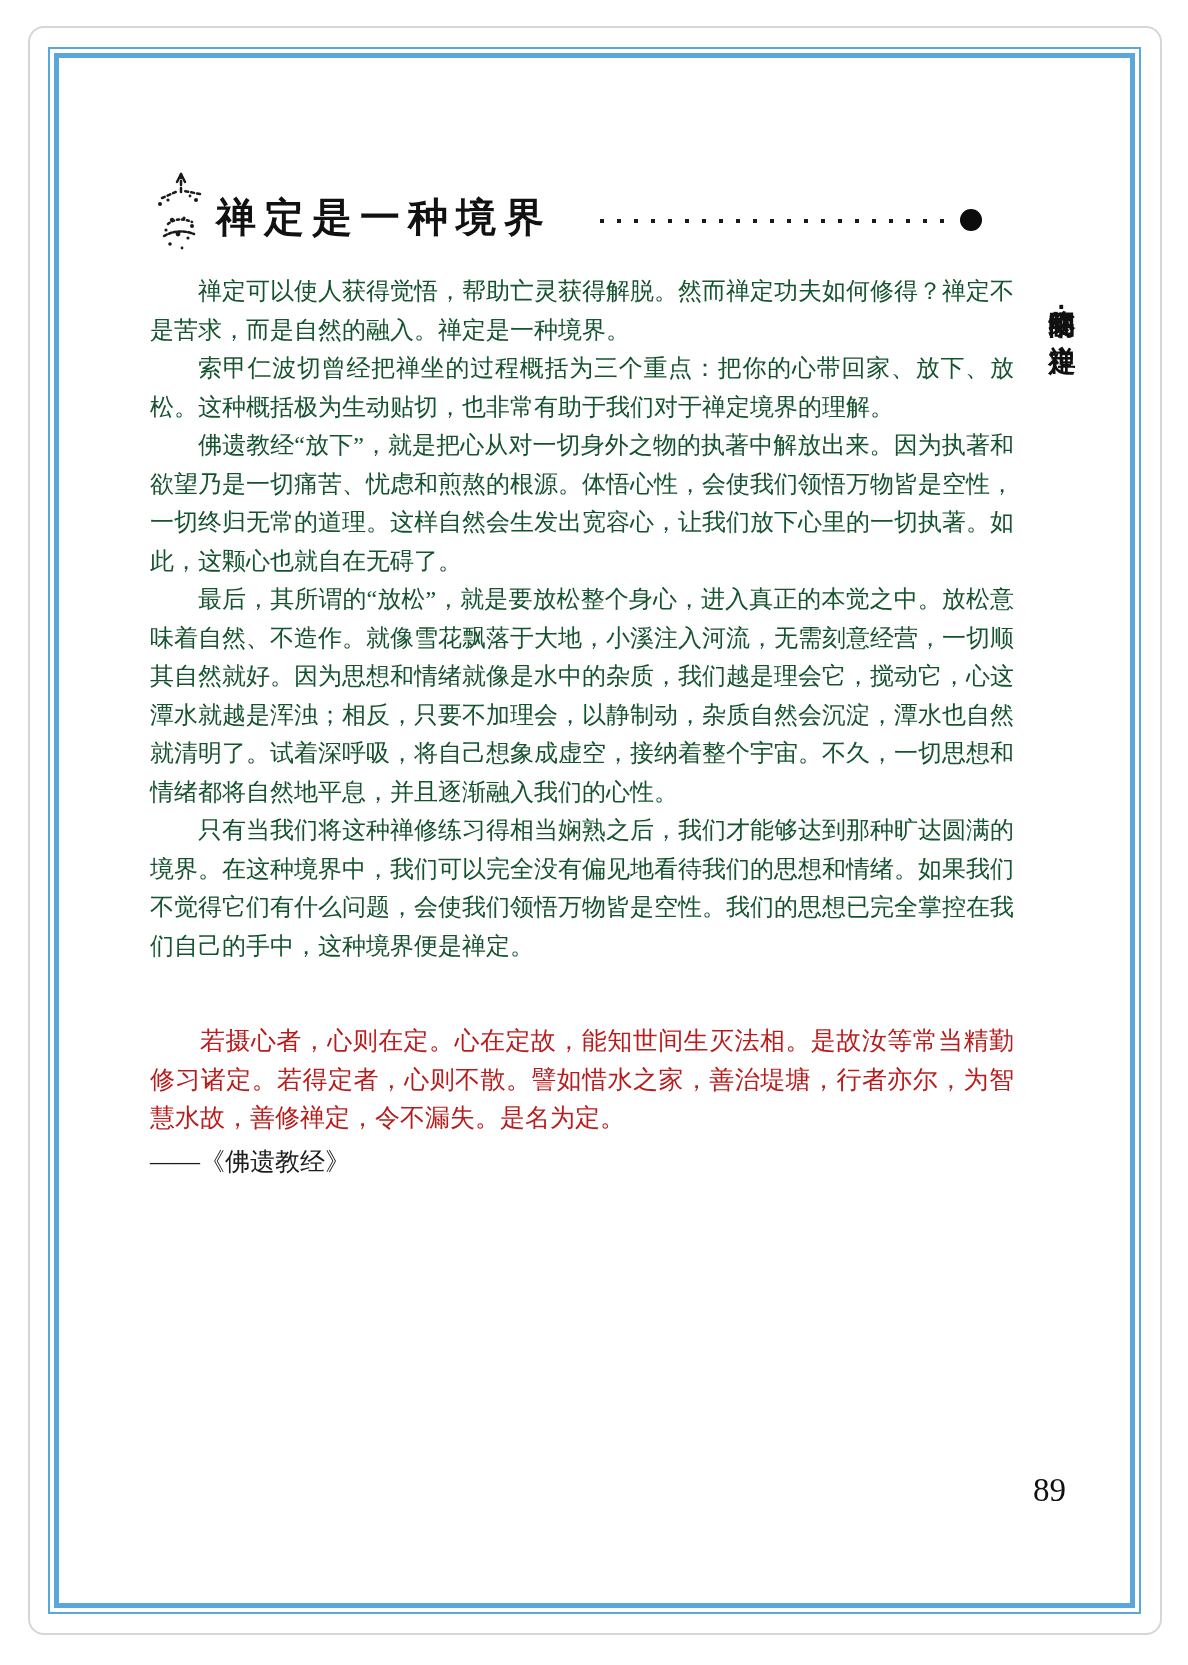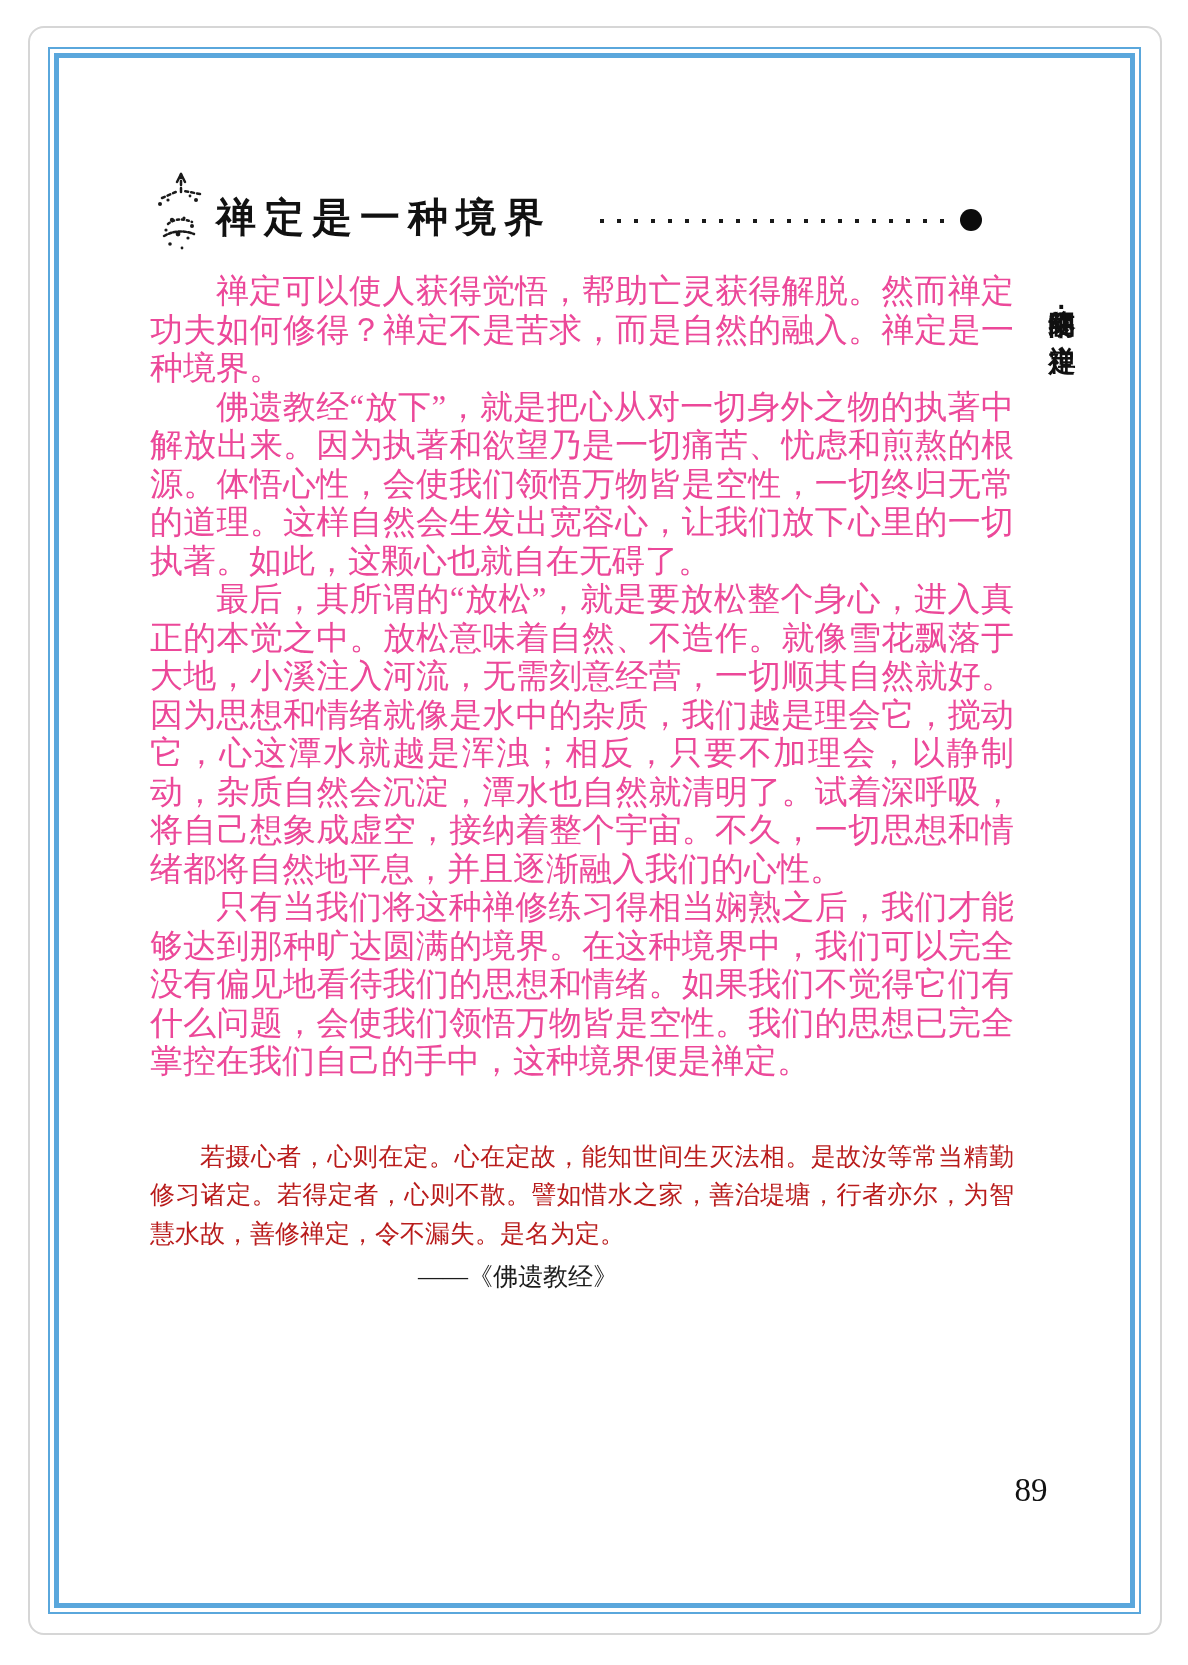--- a/index.html
+++ b/index.html
@@ -47,38 +47,38 @@
     font-family:"Liberation Sans","DejaVu Sans",sans-serif;
     font-weight:bold;font-size:27px;letter-spacing:1px;color:#101010;
     line-height:36px;
   }
   
   .text-column{
     position:absolute;left:150px;top:272px;width:864px;
   }
   .body-par{
     margin:0;
-    font-size:33px;line-height:38.5px;
+    font-size:24px;line-height:38.5px;
     text-align:justify;text-indent:2em;
-    color:#ec4899;
+    color:#14532d;
   }
   .quote-par{
     margin:57px 0 0 0;
     font-size:25px;line-height:38.5px;
     text-align:justify;text-indent:2em;
     color:#b91c1c;
   }
   .attribution{
     margin-top:5px;
     font-size:25px;line-height:38.5px;
-    text-align:center;padding-right:128px;
+    text-align:left;padding-right:128px;
   }
   .page-number{
     position:absolute;left:996px;top:1472px;width:70px;
-    font-size:33px;text-align:center;color:#111;
+    font-size:33px;text-align:right;color:#111;
   }
 </style>
 </head>
 <body>
 
 <div class="page">
 
   <div class="frame-gray"></div>
   <div class="frame-blue-thin"></div>
   <div class="frame-blue-thick"></div>
@@ -109,20 +109,21 @@
   </svg>
 
   <div class="chapter-title">禅定是一种境界</div>
   <div class="dotted-leader"></div>
   <div class="leader-bullet"></div>
 
   <div class="side-label">临终中阴·禅定</div>
 
   <div class="text-column">
     <p class="body-par">禅定可以使人获得觉悟，帮助亡灵获得解脱。然而禅定功夫如何修得？禅定不是苦求，而是自然的融入。禅定是一种境界。</p>
+    <p class="body-par">索甲仁波切曾经把禅坐的过程概括为三个重点：把你的心带回家、放下、放松。这种概括极为生动贴切，也非常有助于我们对于禅定境界的理解。</p>
     <p class="body-par">佛遗教经“放下”，就是把心从对一切身外之物的执著中解放出来。因为执著和欲望乃是一切痛苦、忧虑和煎熬的根源。体悟心性，会使我们领悟万物皆是空性，一切终归无常的道理。这样自然会生发出宽容心，让我们放下心里的一切执著。如此，这颗心也就自在无碍了。</p>
     <p class="body-par">最后，其所谓的“放松”，就是要放松整个身心，进入真正的本觉之中。放松意味着自然、不造作。就像雪花飘落于大地，小溪注入河流，无需刻意经营，一切顺其自然就好。因为思想和情绪就像是水中的杂质，我们越是理会它，搅动它，心这潭水就越是浑浊；相反，只要不加理会，以静制动，杂质自然会沉淀，潭水也自然就清明了。试着深呼吸，将自己想象成虚空，接纳着整个宇宙。不久，一切思想和情绪都将自然地平息，并且逐渐融入我们的心性。</p>
     <p class="body-par">只有当我们将这种禅修练习得相当娴熟之后，我们才能够达到那种旷达圆满的境界。在这种境界中，我们可以完全没有偏见地看待我们的思想和情绪。如果我们不觉得它们有什么问题，会使我们领悟万物皆是空性。我们的思想已完全掌控在我们自己的手中，这种境界便是禅定。</p>
 
     <p class="quote-par">若摄心者，心则在定。心在定故，能知世间生灭法相。是故汝等常当精勤修习诸定。若得定者，心则不散。譬如惜水之家，善治堤塘，行者亦尔，为智慧水故，善修禅定，令不漏失。是名为定。</p>
     <div class="attribution">——《佛遗教经》</div>
   </div>
 
   <div class="page-number">89</div>
 

